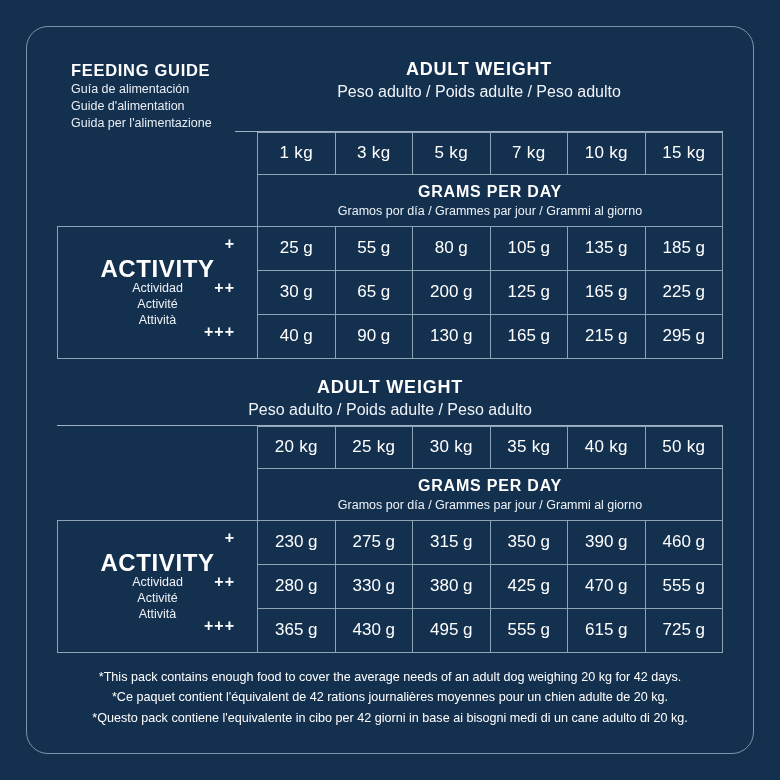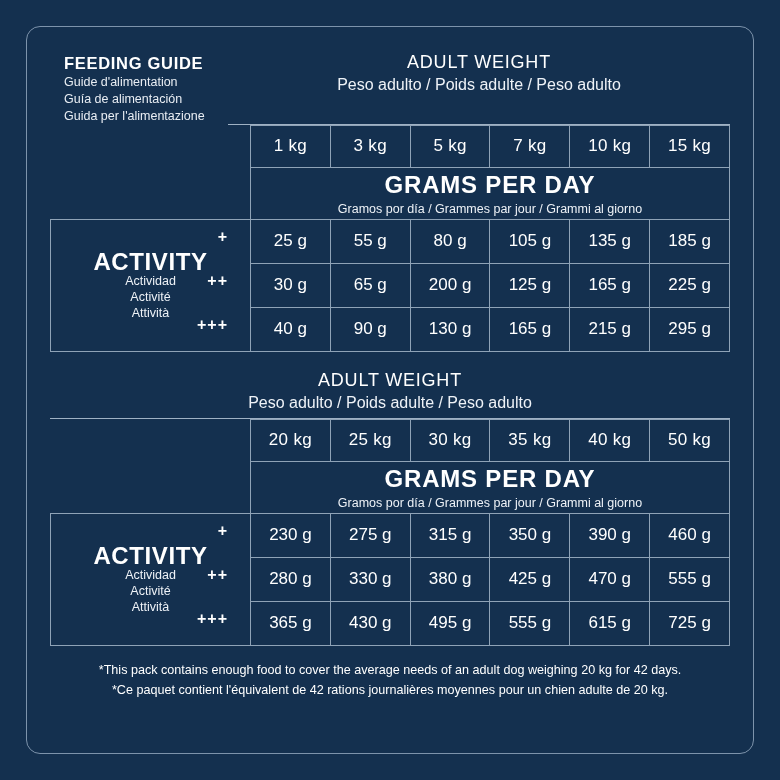--- a/index.html
+++ b/index.html
@@ -12,22 +12,22 @@
     color: #ffffff;
     overflow: hidden;
   }
   .panel {
     position: absolute;
     left: 26px;
     top: 26px;
     width: 728px;
     height: 728px;
     border: 1px solid #7d93ab;
-    border-radius: 14px;
-    padding: 1px;
+    border-radius: 22px;
+    padding: 8px;
   }
   .inner {
     position: relative;
     width: 100%;
     height: 100%;
     padding: 22px 22px 10px 22px;
   }
 
   
   .head-row {
@@ -52,21 +52,21 @@
     color: #e9eef4;
   }
   .aw-box {
     flex: 1;
     text-align: center;
     border-bottom: 1px solid #9fb1c4;
     padding-bottom: 6px;
   }
   .aw-title {
     font-size: 18px;
-    font-weight: normal;
+    font-weight: bold;
     letter-spacing: 0.8px;
     margin-top: 2px;
   }
   .aw-sub {
     font-size: 16px;
     margin-top: 3px;
     color: #eef2f7;
   }
 
   
@@ -88,21 +88,21 @@
     height: 42px;
     font-size: 17px;
     font-weight: bold;
     letter-spacing: 0.3px;
   }
   .gpd {
     height: 52px;
     padding: 4px 0 6px 0;
   }
   .gpd .t1 {
-    font-size: 24px;
+    font-size: 16px;
     font-weight: bold;
     letter-spacing: 0.8px;
   }
   .gpd .t2 {
     font-size: 12.5px;
     margin-top: 3px;
     color: #eef2f7;
   }
   .val {
     height: 44px;
@@ -154,22 +154,22 @@
 </style>
 </head>
 <body>
 
 <div class="panel">
   <div class="inner">
 
     <div class="head-row">
       <div class="guide-box">
         <div class="guide-title">FEEDING GUIDE</div>
+        <div class="guide-sub">Guía de alimentación</div>
         <div class="guide-sub">Guide d'alimentation</div>
-        <div class="guide-sub">Guía de alimentación</div>
         <div class="guide-sub">Guida per l'alimentazione</div>
       </div>
       <div class="aw-box">
         <div class="aw-title">ADULT WEIGHT</div>
         <div class="aw-sub">Peso adulto / Poids adulte / Peso adulto</div>
       </div>
     </div>
 
     <table class="ft">
       <colgroup>
@@ -299,16 +299,17 @@
         <td class="val">555 g</td>
         <td class="val">615 g</td>
         <td class="val">725 g</td>
       </tr>
     </tbody>
       </table>
 
     <div class="notes">
       <div>*This pack contains enough food to cover the average needs of an adult dog weighing 20 kg for 42 days.</div>
       <div>*Ce paquet contient l'équivalent de 42 rations journalières moyennes pour un chien adulte de 20 kg.</div>
+      <div>*Questo pack contiene l'equivalente in cibo per 42 giorni in base ai bisogni medi di un cane adulto di 20 kg.</div>
     </div>
 
   </div>
 </div>
 
 </body></html>

